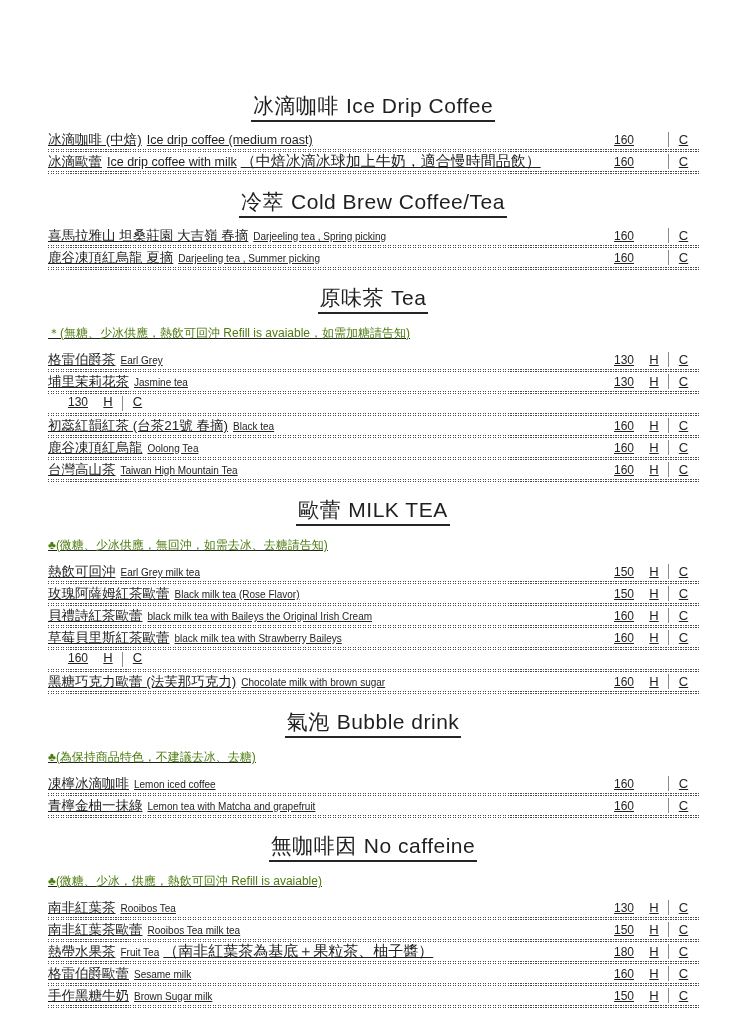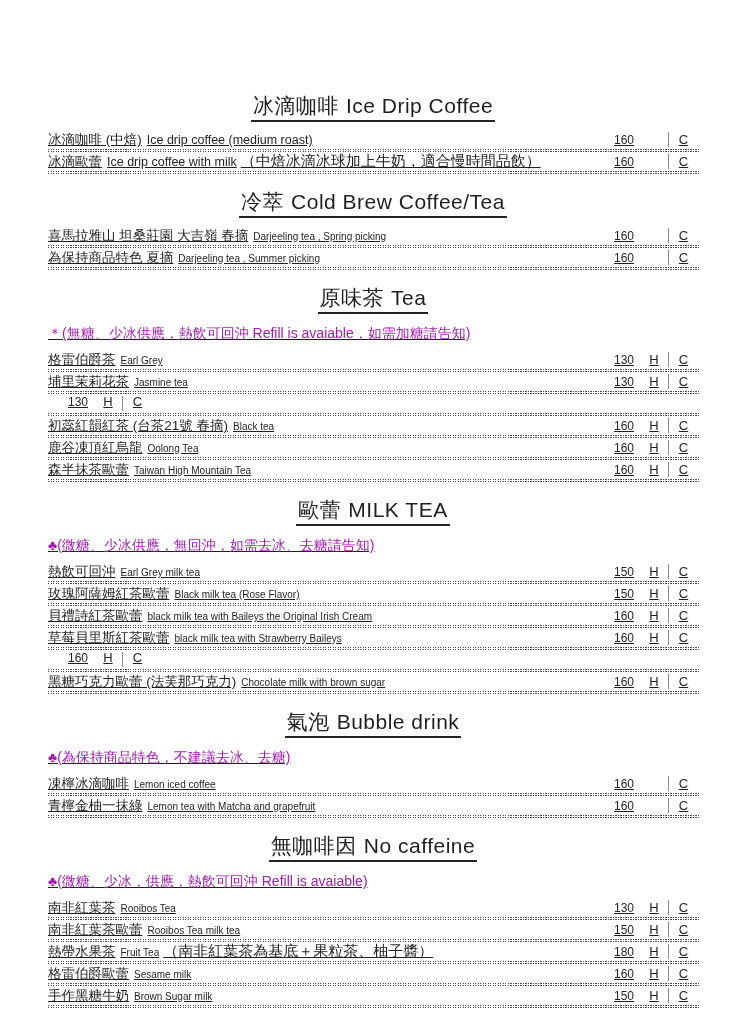--- a/index.html
+++ b/index.html
@@ -24,23 +24,23 @@
     display:inline-block;
     font-size:21px; line-height:24px;
     letter-spacing:0.5px;
     padding:0 2px 2px 2px;
     border-bottom:2px solid #242424;
     white-space:nowrap;
   }
   .title-zh { margin-right:7px; }
 
   .section-note {
-    font-size:14px; line-height:18px;
+    font-size:12px; line-height:18px;
     margin:10px 0 4px 0;
-    color:#a21caf;
+    color:#4d7c0f;
     white-space:nowrap;
   }
 
   .menu-rows { margin-top:8px; }
 
   .menu-row {
     position:relative;
     display:flex; align-items:baseline;
     height:22px;
     padding-bottom:4px;
@@ -94,21 +94,21 @@
         <div class="section-title"><span class="title-inner"><span class="title-zh">冷萃</span><span class="title-en">Cold Brew Coffee/Tea</span></span></div>
         <div class="menu-rows">
           <div class="menu-row">
             <span class="item-name"><span class="item-zh">喜馬拉雅山 坦桑莊園 大吉嶺 春摘</span><span class="item-en">Darjeeling tea , Spring picking</span></span>
             <span class="col-price">160</span>
             <span class="col-hot"></span>
             <span class="hc-divider"></span>
             <span class="col-cold">C</span>
           </div>
           <div class="menu-row">
-            <span class="item-name"><span class="item-zh">為保持商品特色 夏摘</span><span class="item-en">Darjeeling tea , Summer picking</span></span>
+            <span class="item-name"><span class="item-zh">鹿谷凍頂紅烏龍 夏摘</span><span class="item-en">Darjeeling tea , Summer picking</span></span>
             <span class="col-price">160</span>
             <span class="col-hot"></span>
             <span class="hc-divider"></span>
             <span class="col-cold">C</span>
           </div>
         </div>
       </section>
       <section class="menu-section">
         <div class="section-title"><span class="title-inner"><span class="title-zh">原味茶</span><span class="title-en">Tea</span></span></div>
         <div class="section-note">＊(無糖、少冰供應，熱飲可回沖 Refill is avaiable，如需加糖請告知)</div>
@@ -141,21 +141,21 @@
             <span class="col-cold">C</span>
           </div>
           <div class="menu-row">
             <span class="item-name"><span class="item-zh">鹿谷凍頂紅烏龍</span><span class="item-en">Oolong Tea</span></span>
             <span class="col-price">160</span>
             <span class="col-hot">H</span>
             <span class="hc-divider"></span>
             <span class="col-cold">C</span>
           </div>
           <div class="menu-row">
-            <span class="item-name"><span class="item-zh">森半抹茶歐蕾</span><span class="item-en">Taiwan High Mountain Tea</span></span>
+            <span class="item-name"><span class="item-zh">台灣高山茶</span><span class="item-en">Taiwan High Mountain Tea</span></span>
             <span class="col-price">160</span>
             <span class="col-hot">H</span>
             <span class="hc-divider"></span>
             <span class="col-cold">C</span>
           </div>
         </div>
       </section>
       <section class="menu-section">
         <div class="section-title"><span class="title-inner"><span class="title-zh">歐蕾</span><span class="title-en">MILK TEA</span></span></div>
         <div class="section-note">♣(微糖、少冰供應，無回沖，如需去冰、去糖請告知)</div>

